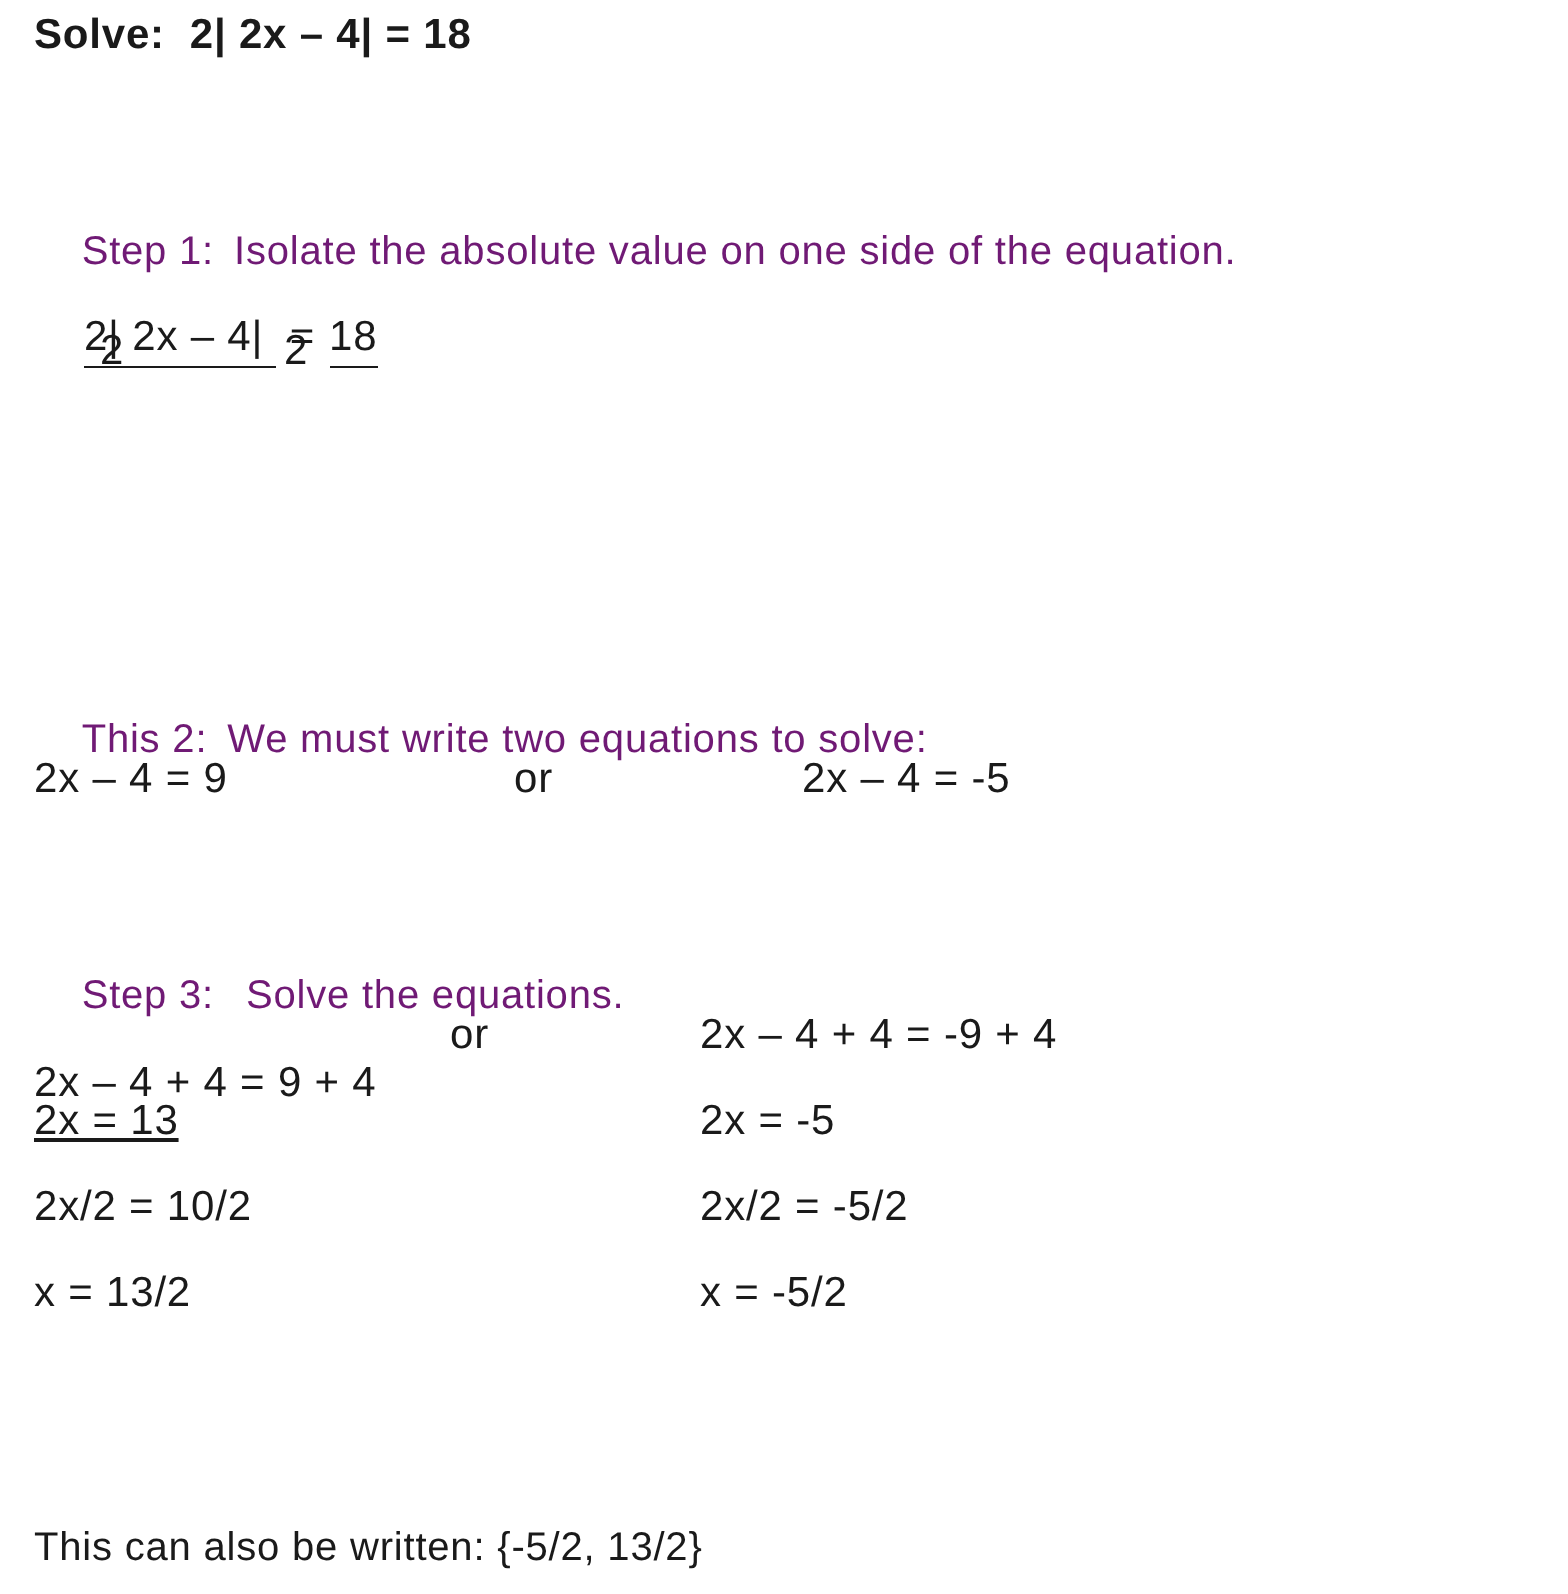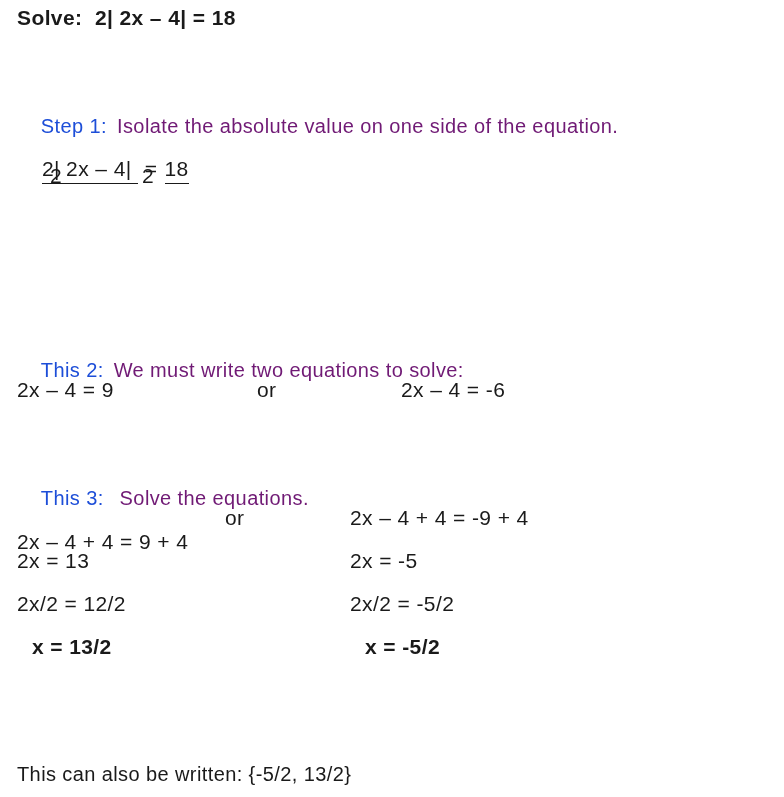--- a/index.html
+++ b/index.html
@@ -20,36 +20,36 @@
     position: absolute;
     white-space: pre;
     letter-spacing: 0.4px;
   }
   .title {
     font-size: 21px;
     font-weight: bold;
   }
   .step-header { font-size: 20px; }
   .step-label {
-    color: #1d4ed8;
+    color: #701a75;
     display: inline-block;
   }
   .step-text {
     color: #701a75;
     display: inline-block;
     margin-left: 10px;
   }
   .eq { font-size: 21px; }
   .underlined {
     display: inline-block;
     border-bottom: 1.6px solid #1a1a1a;
     padding-bottom: 2px;
   }
   .annotation { font-size: 20px; }
-  .bold { font-weight: bold; margin-left: 15px; }
+  .bold { font-weight: normal; }
   .conclusion { font-size: 20px; }
 </style>
 </head>
 <body>
 
 <div class="page">
 
   <div class="line title" style="left:17px; top:6px;">Solve:  2| 2x – 4| = 18</div>
 
   <div class="line step-header" style="left:17px; top:92px;">
@@ -63,34 +63,34 @@
   <div class="line eq" style="left:142px; top:164px;">2</div>
 
 
 
   <div class="line step-header" style="left:17px; top:336px;">
     <span class="step-label">This 2:</span><span class="step-text">We must write two equations to solve:</span>
   </div>
 
   <div class="line eq" style="left:17px; top:378px;">2x – 4 = 9</div>
   <div class="line eq" style="left:257px; top:378px;">or</div>
-  <div class="line eq" style="left:401px; top:378px;">2x – 4 = -6</div>
+  <div class="line eq" style="left:401px; top:378px;">2x – 4 = -5</div>
 
   <div class="line step-header" style="left:17px; top:464px;">
-    <span class="step-label">This 3:</span><span class="step-text"> Solve the equations.</span>
+    <span class="step-label">Step 3:</span><span class="step-text"> Solve the equations.</span>
   </div>
 
   <div class="line eq" style="left:17px; top:530px;">2x – 4 + 4 = 9 + 4</div>
   <div class="line eq" style="left:225px; top:506px;">or</div>
   <div class="line eq" style="left:350px; top:506px;">2x – 4 + 4 = -9 + 4</div>
 
-  <div class="line eq" style="left:17px; top:549px;">2x = 13</div>
+  <div class="line eq" style="left:17px; top:549px;text-decoration:underline;">2x = 13</div>
   <div class="line eq" style="left:350px; top:549px;text-align:right;">2x = -5</div>
 
-  <div class="line eq" style="left:17px; top:592px;">2x/2 = 12/2</div>
+  <div class="line eq" style="left:17px; top:592px;">2x/2 = 10/2</div>
   <div class="line eq" style="left:350px; top:592px;">2x/2 = -5/2</div>
 
   <div class="line eq bold" style="left:17px; top:635px;">x = 13/2</div>
   <div class="line eq bold" style="left:350px; top:635px;">x = -5/2</div>
 
   <div class="line conclusion" style="left:17px; top:763px;">This can also be written: {-5/2, 13/2}</div>
 
 </div>
 
 </body></html>

